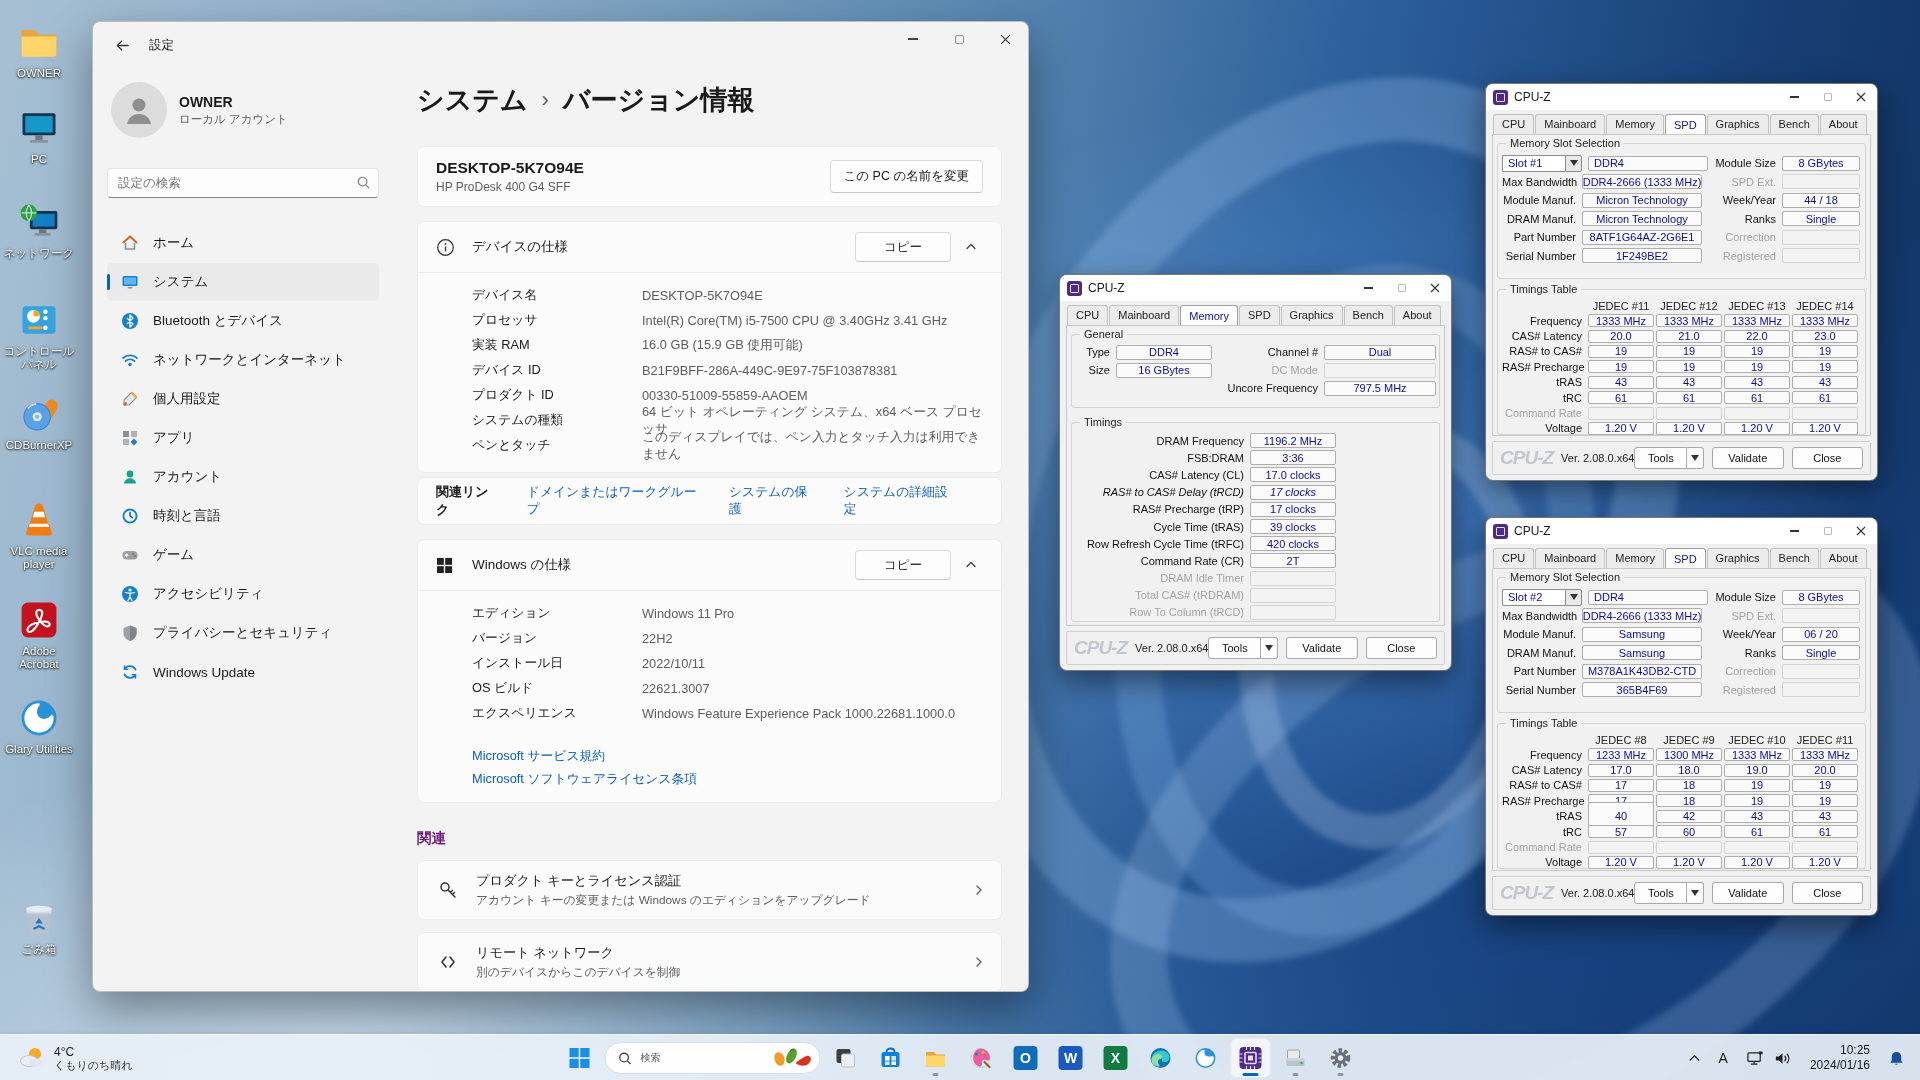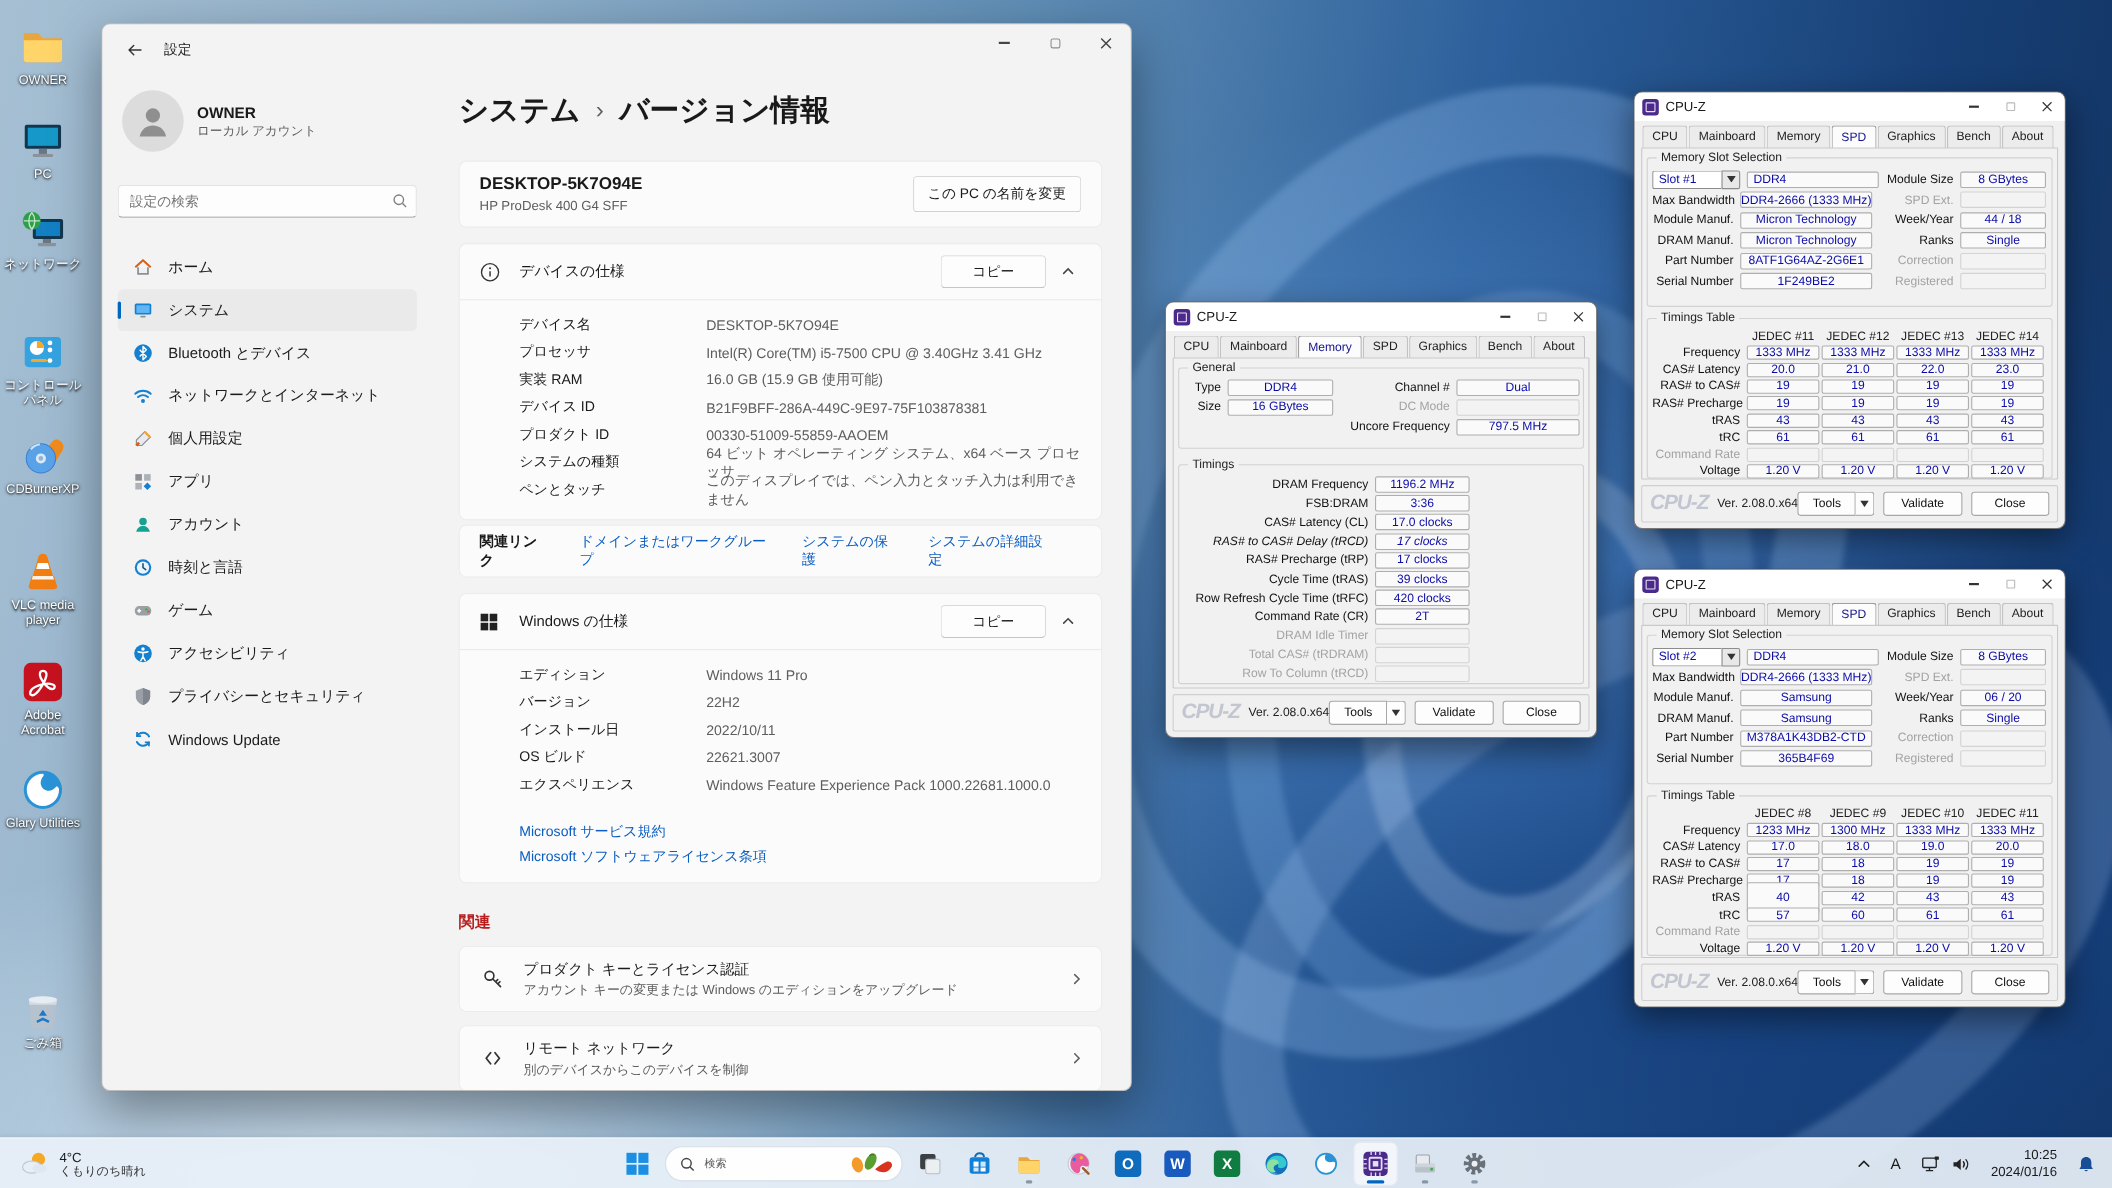--- a/index.html
+++ b/index.html
@@ -73,21 +73,21 @@
   .chev-btn { width:40px; height:30px; border:none; background:transparent; display:flex; align-items:center; justify-content:center; cursor:pointer; }
   .exp-body { border-top:1px solid #eaeaea; padding:10px 18px 14px 54px; }
   .spec-row { display:flex; font-size:12.8px; height:25px; align-items:center; }
   .spec-label { width:170px; color:#1a1a1a; flex:none; }
   .spec-value { color:#5d5d5d; }
   .rel-card { margin-top:4px; display:flex; align-items:center; height:48px; padding:0 18px 0 18px; }
   .rel-label { font-size:13px; font-weight:700; color:#1a1a1a; margin-right:28px; }
   .rel-link { font-size:12.8px; color:#0a5dc2; margin-right:28px; cursor:pointer; }
   .ms-links { padding:2px 18px 14px 54px; }
   .ms-link { font-size:12.8px; color:#0a5dc2; margin-top:6px; cursor:pointer; width:max-content; }
-  .s-h2 { margin-top:26px; font-size:14.5px; font-weight:600; color:#b91c1c; }
+  .s-h2 { margin-top:26px; font-size:14.5px; font-weight:600; color:#701a75; }
   .link-card { margin-top:12px; display:flex; align-items:center; padding:10px 16px 10px 18px; height:60px; cursor:pointer; }
   .lc-ic { width:24px; display:flex; justify-content:center; }
   .lc-texts { margin-left:16px; }
   .lc-title { font-size:13.2px; color:#1a1a1a; }
   .lc-sub { font-size:11.8px; color:#5d5d5d; margin-top:3px; }
   .lc-chev { margin-left:auto; }
 
   
   .cpuz { position:absolute; width:393px; background:#f0f0f0; border:1px solid rgba(20,20,20,.55); border-radius:8px;
     box-shadow:0 10px 28px rgba(0,0,0,.45); font-size:11px; color:#111; overflow:hidden; }
@@ -169,21 +169,21 @@
       <div class="dt-glyph">
         <svg class="svg-ic" width="44" height="44" viewBox="0 0 48 48">
           <rect x="6" y="8" width="36" height="24" rx="2" fill="#11364f"></rect>
           <rect x="9" y="11" width="30" height="18" fill="#1699c9"></rect>
           <rect x="20" y="32" width="8" height="5" fill="#6b7680"></rect>
           <rect x="14" y="37" width="20" height="3" rx="1" fill="#8a939b"></rect>
         </svg>
       </div>
       <div class="dt-label">PC</div>
     </div>
-    <div class="dt-icon" style="top: 188px;">
+    <div class="dt-icon" style="top: 200px;">
       <div class="dt-glyph">
         <svg class="svg-ic" width="44" height="44" viewBox="0 0 48 48">
           <rect x="14" y="12" width="30" height="20" rx="2" fill="#11364f"></rect>
           <rect x="17" y="15" width="24" height="14" fill="#1380c4"></rect>
           <rect x="24" y="32" width="8" height="4" fill="#6b7680"></rect>
           <rect x="19" y="36" width="18" height="3" rx="1" fill="#8a939b"></rect>
           <circle cx="13" cy="14" r="9" fill="#2f9e48"></circle>
           <path d="M5 14h16 M13 5.5c-4 5-4 12 0 17 M13 5.5c4 5 4 12 0 17" stroke="#bfe6c8" stroke-width="1.4" fill="none"></path>
         </svg>
       </div>

